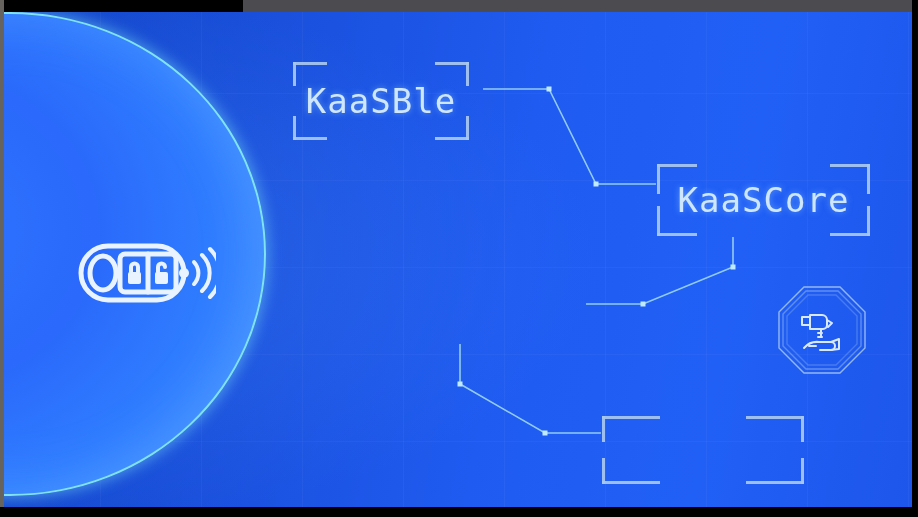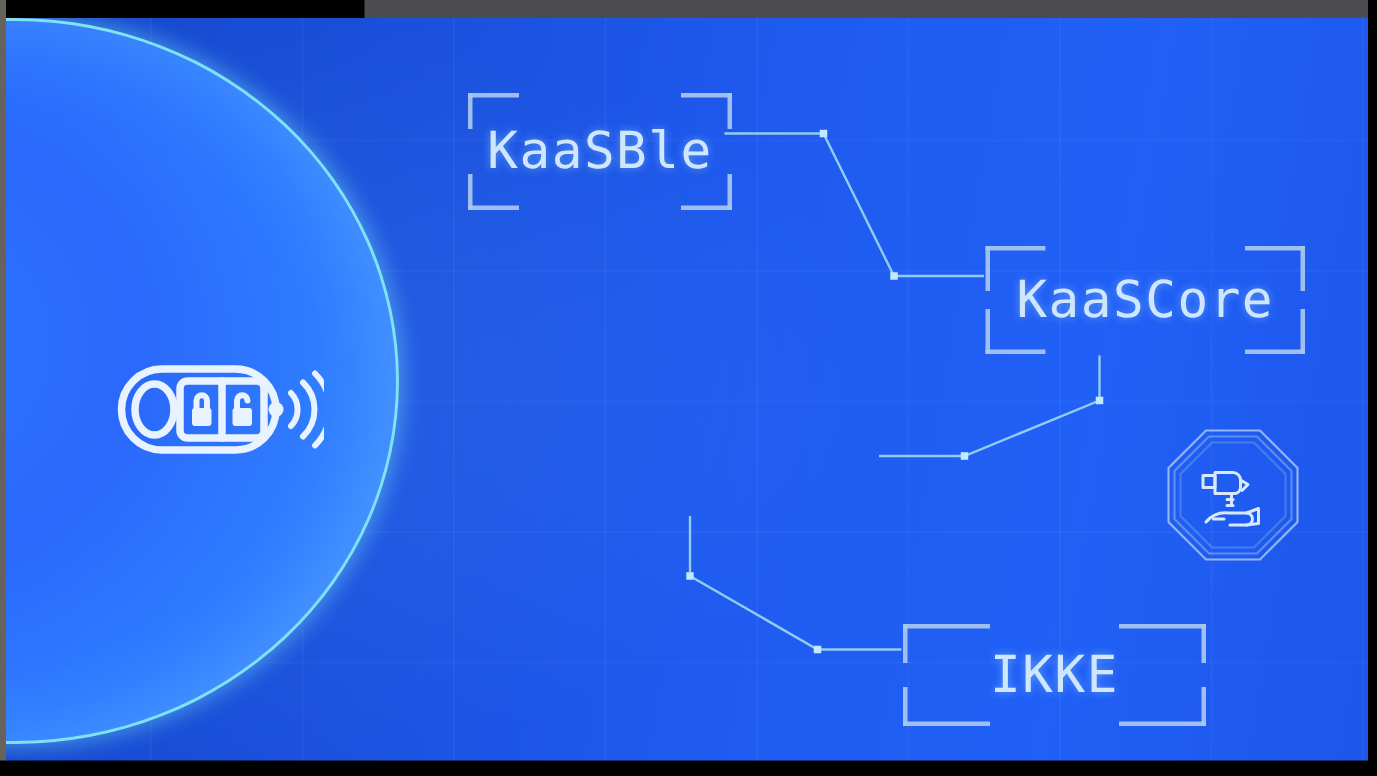--- a/index.html
+++ b/index.html
@@ -55,21 +55,21 @@
   
   .node{position:absolute;display:flex;align-items:center;justify-content:center;}
   .node .lbl{
     color:#cfe6ff;font-size:34px;letter-spacing:1px;white-space:nowrap;
     text-shadow:0 0 6px rgba(150,210,255,.55);
     font-family:"DejaVu Sans Mono","Liberation Mono",monospace;
   }
   .brk{position:absolute;pointer-events:none;}
   .brk i{position:absolute;background:#a9c8ef;display:block;opacity:.92;}
 
-  #node-ble      {left:308px;top:50px;width:176px;height:78px;text-align:right;}
+  #node-ble      {left:289px;top:50px;width:176px;height:78px;text-align:right;}
   #node-core     {left:653px;top:152px;width:213px;height:72px;text-align:right;}
   #node-library  {left:318px;top:263px;width:264px;height:68px;}
   #node-ikke     {left:598px;top:404px;width:202px;height:68px;}
 
   
   .octa{position:absolute;left:772px;top:272px;width:92px;height:92px;}
 
   
   .wires{position:absolute;left:0;top:0;width:908px;height:495px;pointer-events:none;}
 </style>
@@ -168,21 +168,20 @@
       <div class="brk" style="inset:0">
         <i style="left:0;top:0;width:58px;height:3px"></i>
         <i style="left:0;top:0;width:3px;height:26px"></i>
         <i style="right:0;top:0;width:58px;height:3px"></i>
         <i style="right:0;top:0;width:3px;height:26px"></i>
         <i style="left:0;bottom:0;width:58px;height:3px"></i>
         <i style="left:0;bottom:0;width:3px;height:26px"></i>
         <i style="right:0;bottom:0;width:58px;height:3px"></i>
         <i style="right:0;bottom:0;width:3px;height:26px"></i>
       </div>
-      <span class="lbl">IKKE</span>
     </div>
 
     <svg class="octa" viewBox="0 0 92 92">
       <g fill="none" stroke="#a9c8ef" stroke-width="1.4" opacity=".85">
         <polygon points="28,3 64,3 89,28 89,64 64,89 28,89 3,64 3,28"></polygon>
         <polygon points="30,7 62,7 85,30 85,62 62,85 30,85 7,62 7,30" opacity=".55"></polygon>
         <polygon points="32,11 60,11 81,32 81,60 60,81 32,81 11,60 11,32" opacity=".35"></polygon>
       </g>
       <g fill="none" stroke="#d8e9ff" stroke-width="2" stroke-linecap="round" stroke-linejoin="round">
 

